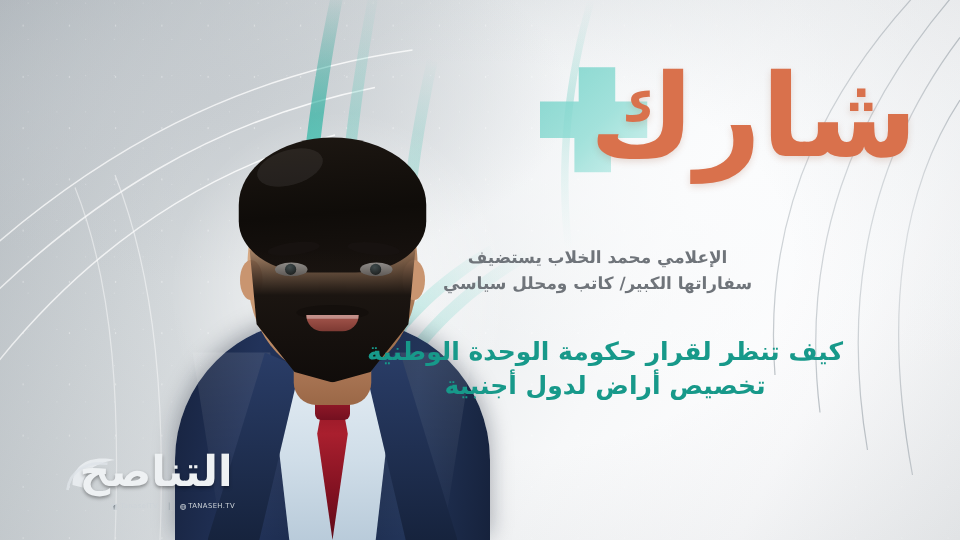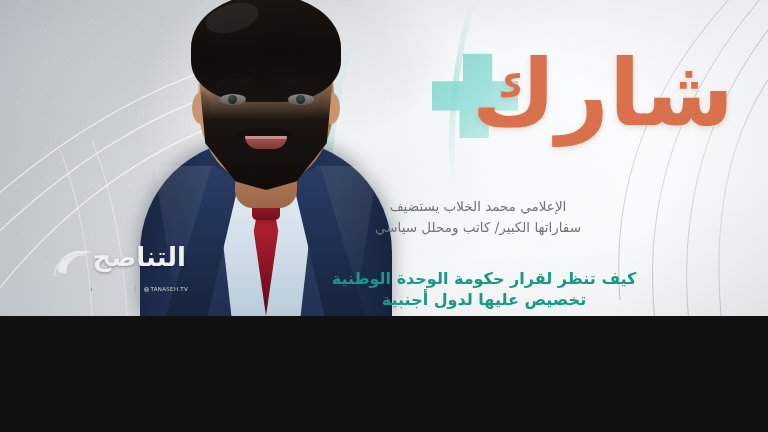--- a/index.html
+++ b/index.html
@@ -1,21 +1,21 @@
 <!DOCTYPE html>
 <html lang="ar"><head>
 <meta charset="utf-8">
 <title>Sharek TV Promo</title>
 <style>
   html,body{margin:0;padding:0;background:#111;}
   *{box-sizing:border-box;}
 
   .stage{
     position:relative;
-    width:768px;height:316px;
+    width:768px;height:432px;
     overflow:hidden;
     font-family:"DejaVu Sans","Liberation Sans",sans-serif;
     background:#e9ecef;
   }
 
   
   .bg-base{
     position:absolute;inset:0;
     background:
       radial-gradient(ellipse 60% 55% at 22% 18%, #c9ced2 0%, rgba(201,206,210,0) 62%),
@@ -161,38 +161,38 @@
     color:#d9714c;
     letter-spacing:-2px;
     direction:rtl;
     text-shadow:0 2px 6px rgba(150,70,40,.18);
   }
 
   
   .subtitle{
     position:absolute;right:80px;top:196px;width:420px;
     text-align:center;direction:rtl;
-    color:#6f747a;font-size:13.5px;line-height:1.55;font-weight:400;
+    color:#6f747a;font-size:13.5px;line-height:1.55;font-weight:700;
   }
   .subtitle .ln{display:block;white-space:nowrap;}
 
   
   .question{
     position:absolute;right:74px;top:268px;width:420px;
     text-align:center;direction:rtl;
-    color:#17998a;font-size:16px;font-weight:700;line-height:1.33;
+    color:#17998a;font-size:20px;font-weight:700;line-height:1.33;
     letter-spacing:-.2px;
   }
   .question .ln{display:block;white-space:nowrap;}
 
   
   .bug{position:absolute;left:52px;bottom:26px;width:140px;height:48px;}
   .bug-word{
     position:absolute;right:6px;top:0;
-    font-size:26px;font-weight:700;color:#eef1f3;direction:rtl;
+    font-size:34px;font-weight:700;color:#eef1f3;direction:rtl;
     text-shadow:0 1px 3px rgba(0,0,0,.35);
     letter-spacing:-1px;
   }
   .bug-swoosh{position:absolute;left:0;top:4px;}
   .bug-social{
     position:absolute;right:4px;bottom:-2px;
     display:flex;gap:8px;align-items:center;
     font-size:5.5px;color:#cdd3d8;letter-spacing:.3px;white-space:nowrap;
   }
   .bug-social .itm{display:flex;align-items:center;gap:2px;}
@@ -303,21 +303,21 @@
     <div class="logo-word">شارك</div>
   </div>
 
   <div class="subtitle">
     <span class="ln">الإعلامي محمد الخلاب يستضيف</span>
     <span class="ln">سفاراتها الكبير/ كاتب ومحلل سياسي</span>
   </div>
 
   <div class="question">
     <span class="ln">كيف تنظر لقرار حكومة الوحدة الوطنية</span>
-    <span class="ln">تخصيص عليها لدول أجنبية</span>
+    <span class="ln">تخصيص أراض لدول أجنبية</span>
   </div>
 
   <div class="bug">
     <svg class="bug-swoosh" width="48" height="34" viewBox="0 0 48 34">
       <path d="M6 26 C 6 8, 22 2, 40 6 C 26 8, 14 14, 14 28 Z" fill="#e9edf0" opacity=".92"></path>
       <path d="M2 30 C 4 14, 18 7, 34 9" fill="none" stroke="#dfe4e8" stroke-width="2.2" opacity=".8"></path>
     </svg>
     <div class="bug-word">التناصح</div>
     <div class="bug-social">
       <span class="itm">

